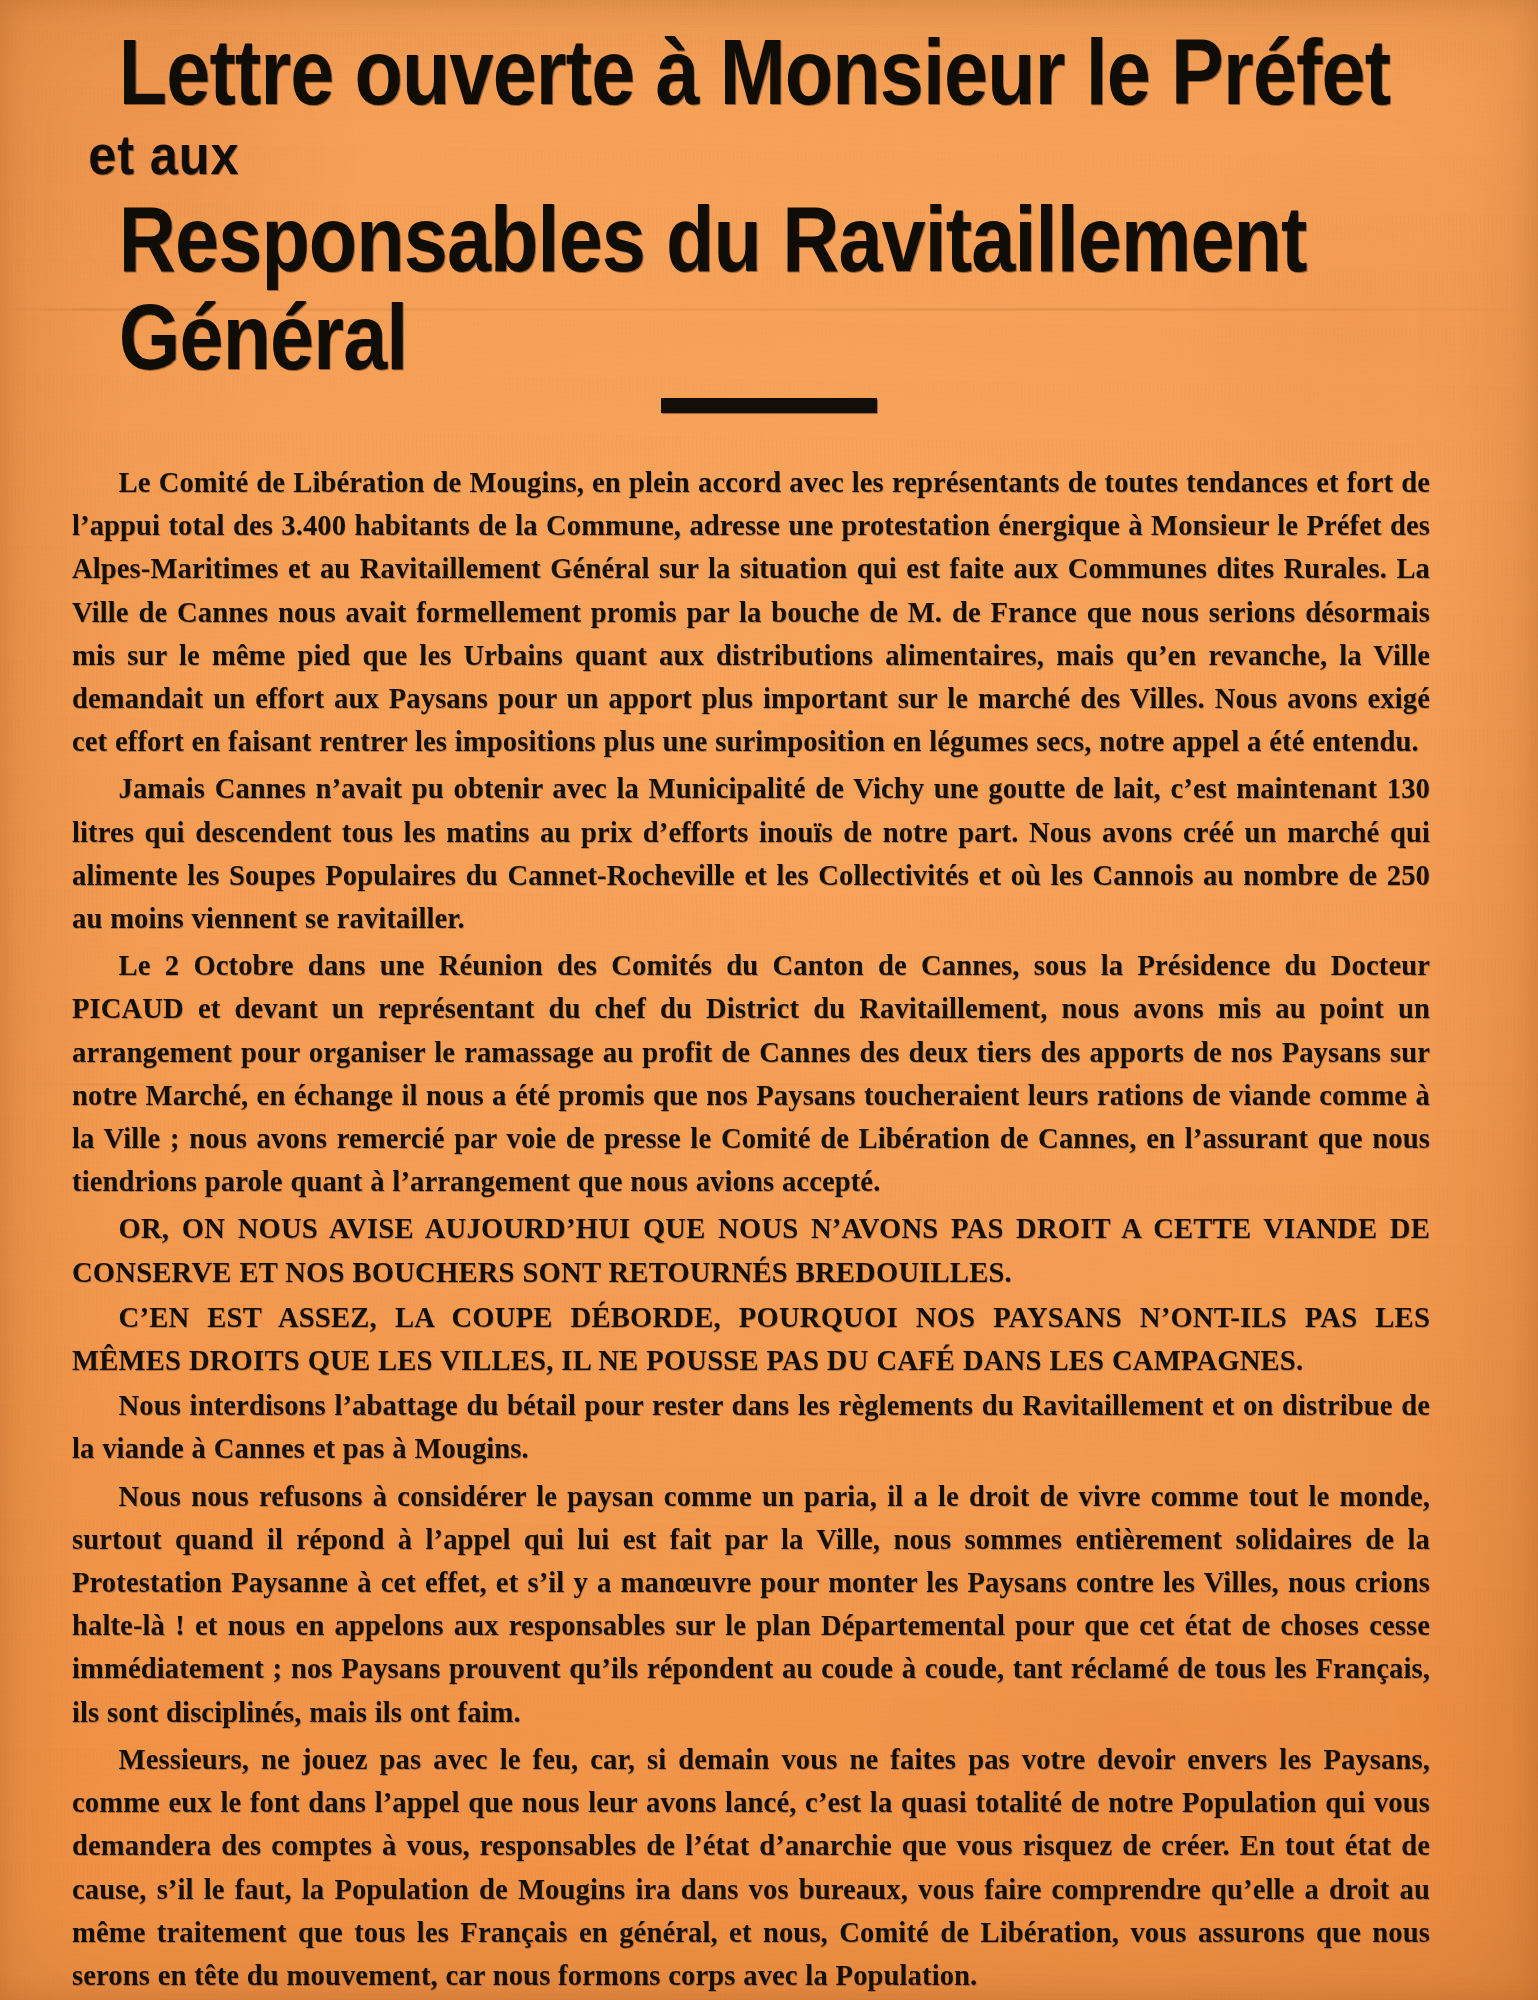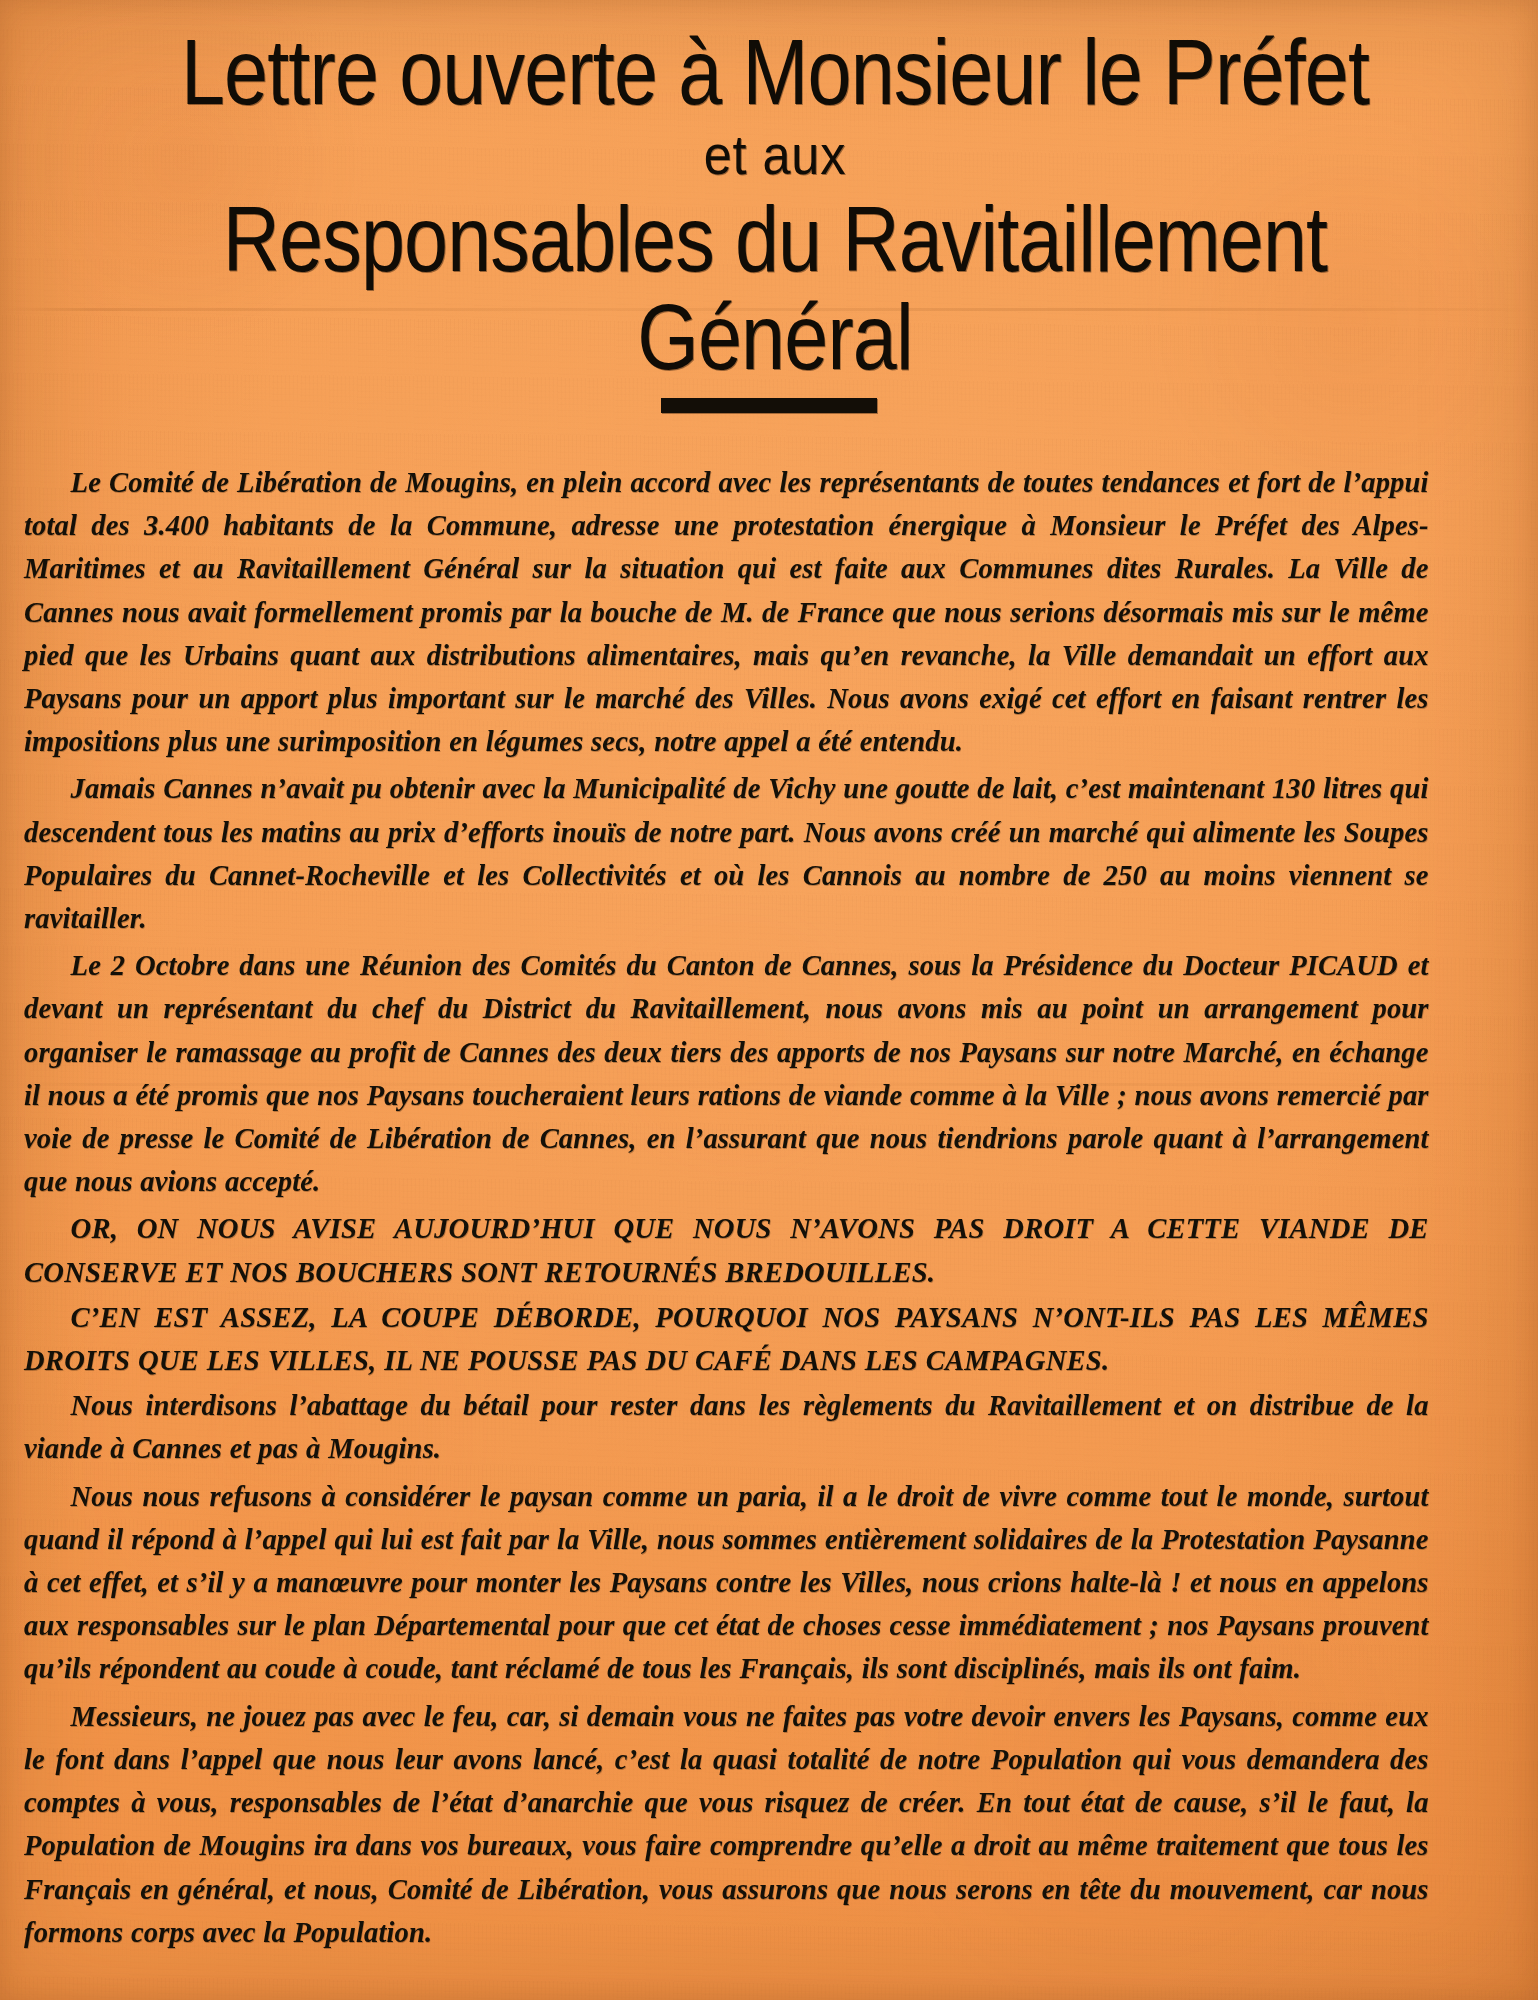--- a/index.html
+++ b/index.html
@@ -56,23 +56,22 @@
       rgba(110,55,12,0.06) 96%, rgba(110,55,12,0.00) 100%);
     opacity: .55;
   }
   .fold.f1 { top: 308px; }
   .fold.f2 { top: 1083px; opacity: .22; }
 
   
   .headline {
     position: relative;
     z-index: 3;
-    text-align: center;
     font-family: "Liberation Sans", "DejaVu Sans", sans-serif;
-    font-weight: 400;
+    font-weight: 700;
     color: #100c06;
     text-rendering: optimizeLegibility;
     padding-left: 12px;
   }
   .hl-1 {
     font-size: 92px;
     line-height: 96px;
     letter-spacing: -1px;
     padding-top: 24px;
     transform: scaleX(0.86);
@@ -99,24 +98,23 @@
     height: 15px;
     margin: 12px auto 0 auto;
     background: #130e07;
     box-shadow: 1px 1px 0 rgba(40,20,5,.4);
   }
 
   
   .body {
     position: relative;
     z-index: 3;
-    margin: 48px 66px 0 24px;
+    margin: 48px 66px 0 72px;
     text-align: justify;
     text-justify: inter-word;
-    font-style: italic;
   }
   .body p {
     margin: 0 0 4px 0;
     font-weight: 700;
     font-size: 29.5px;
     line-height: 43.2px;
     text-indent: 48px;
     letter-spacing: 0.1px;
     word-spacing: 0.5px;
     transform: scaleX(0.97);

